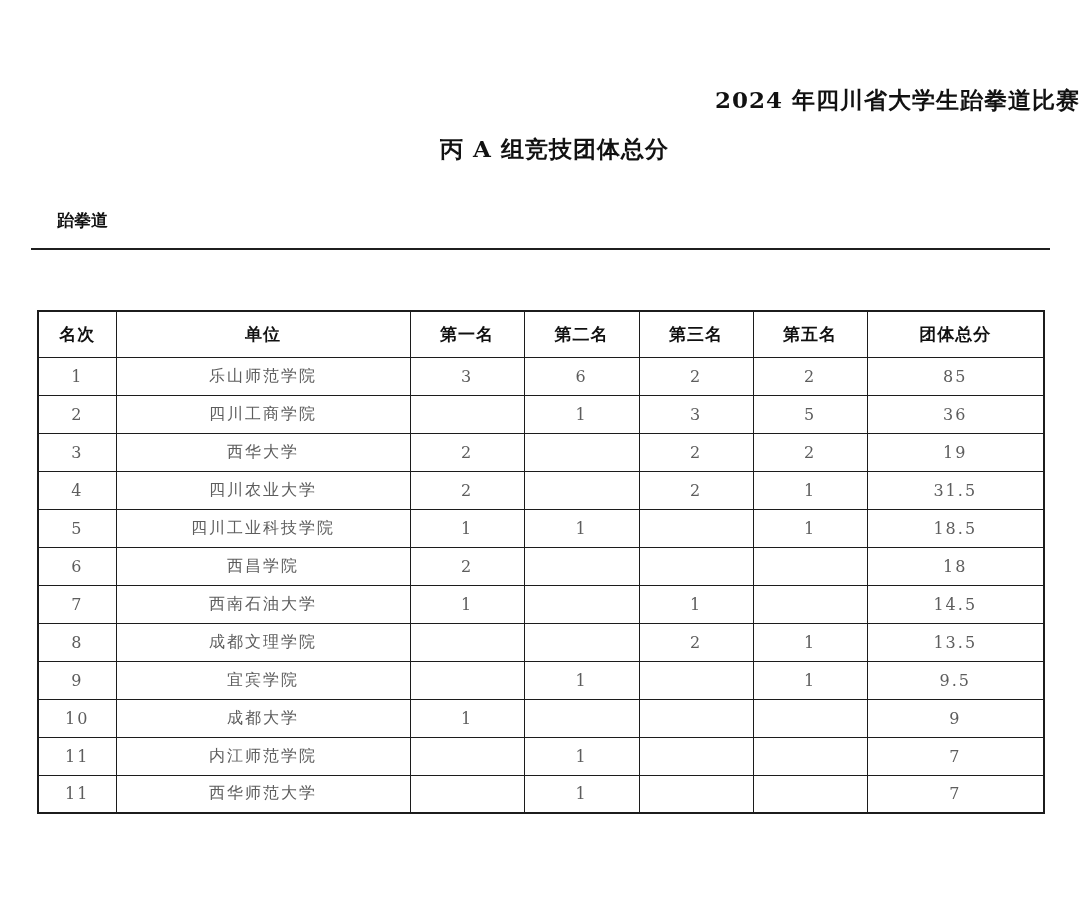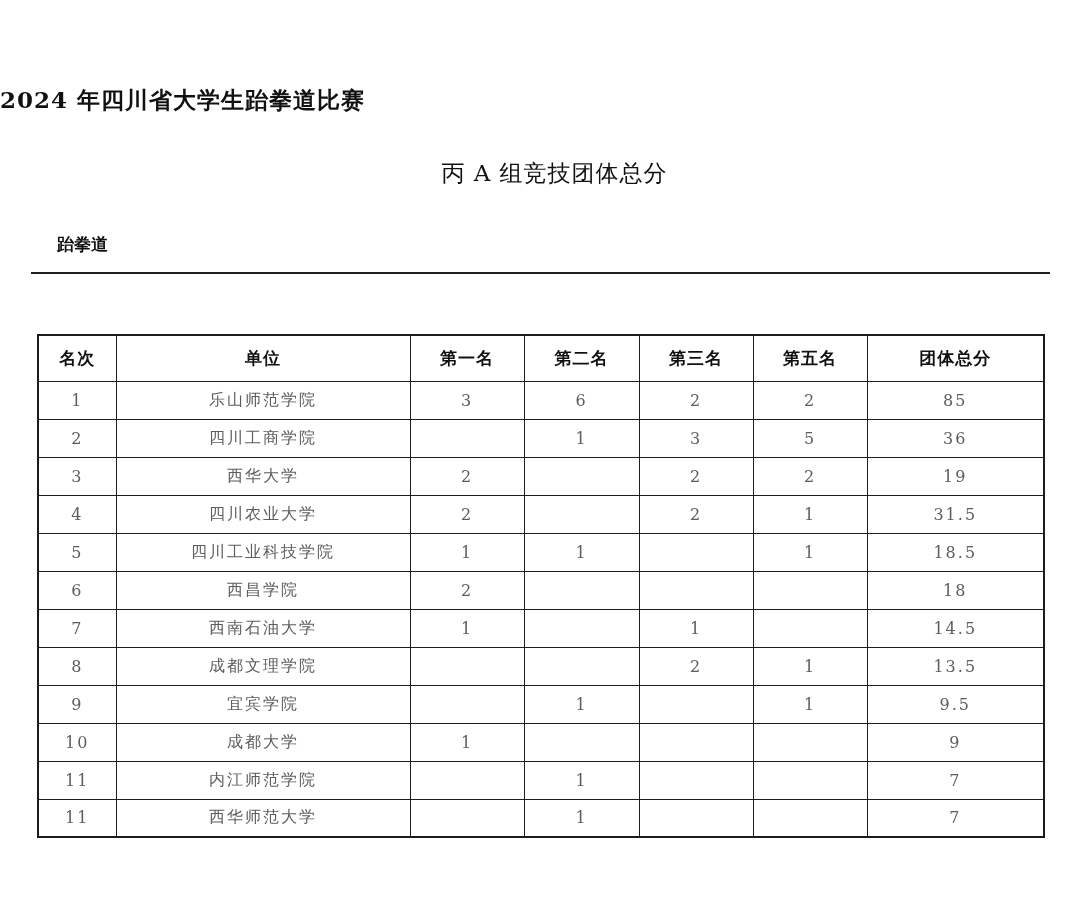--- a/index.html
+++ b/index.html
@@ -12,31 +12,31 @@
     overflow: hidden;
   }
   .page {
     position: relative;
     width: 1080px;
     height: 906px;
     background: #ffffff;
   }
   .doc-title {
     margin-top: 85px;
-    text-align: left;
+    text-align: right;
     font-size: 23px;
     font-weight: bold;
     letter-spacing: 1px;
     color: #111111;
   }
   .doc-subtitle {
-    margin-top: 42px;
+    margin-top: 18px;
     text-align: center;
     font-size: 23px;
-    font-weight: normal;
+    font-weight: bold;
     letter-spacing: 1px;
     color: #111111;
     padding-left: 29px;
   }
   .venue-row {
     margin: 44px 45px 0 57px;
     display: flex;
     justify-content: space-between;
     align-items: baseline;
     font-size: 17px;

